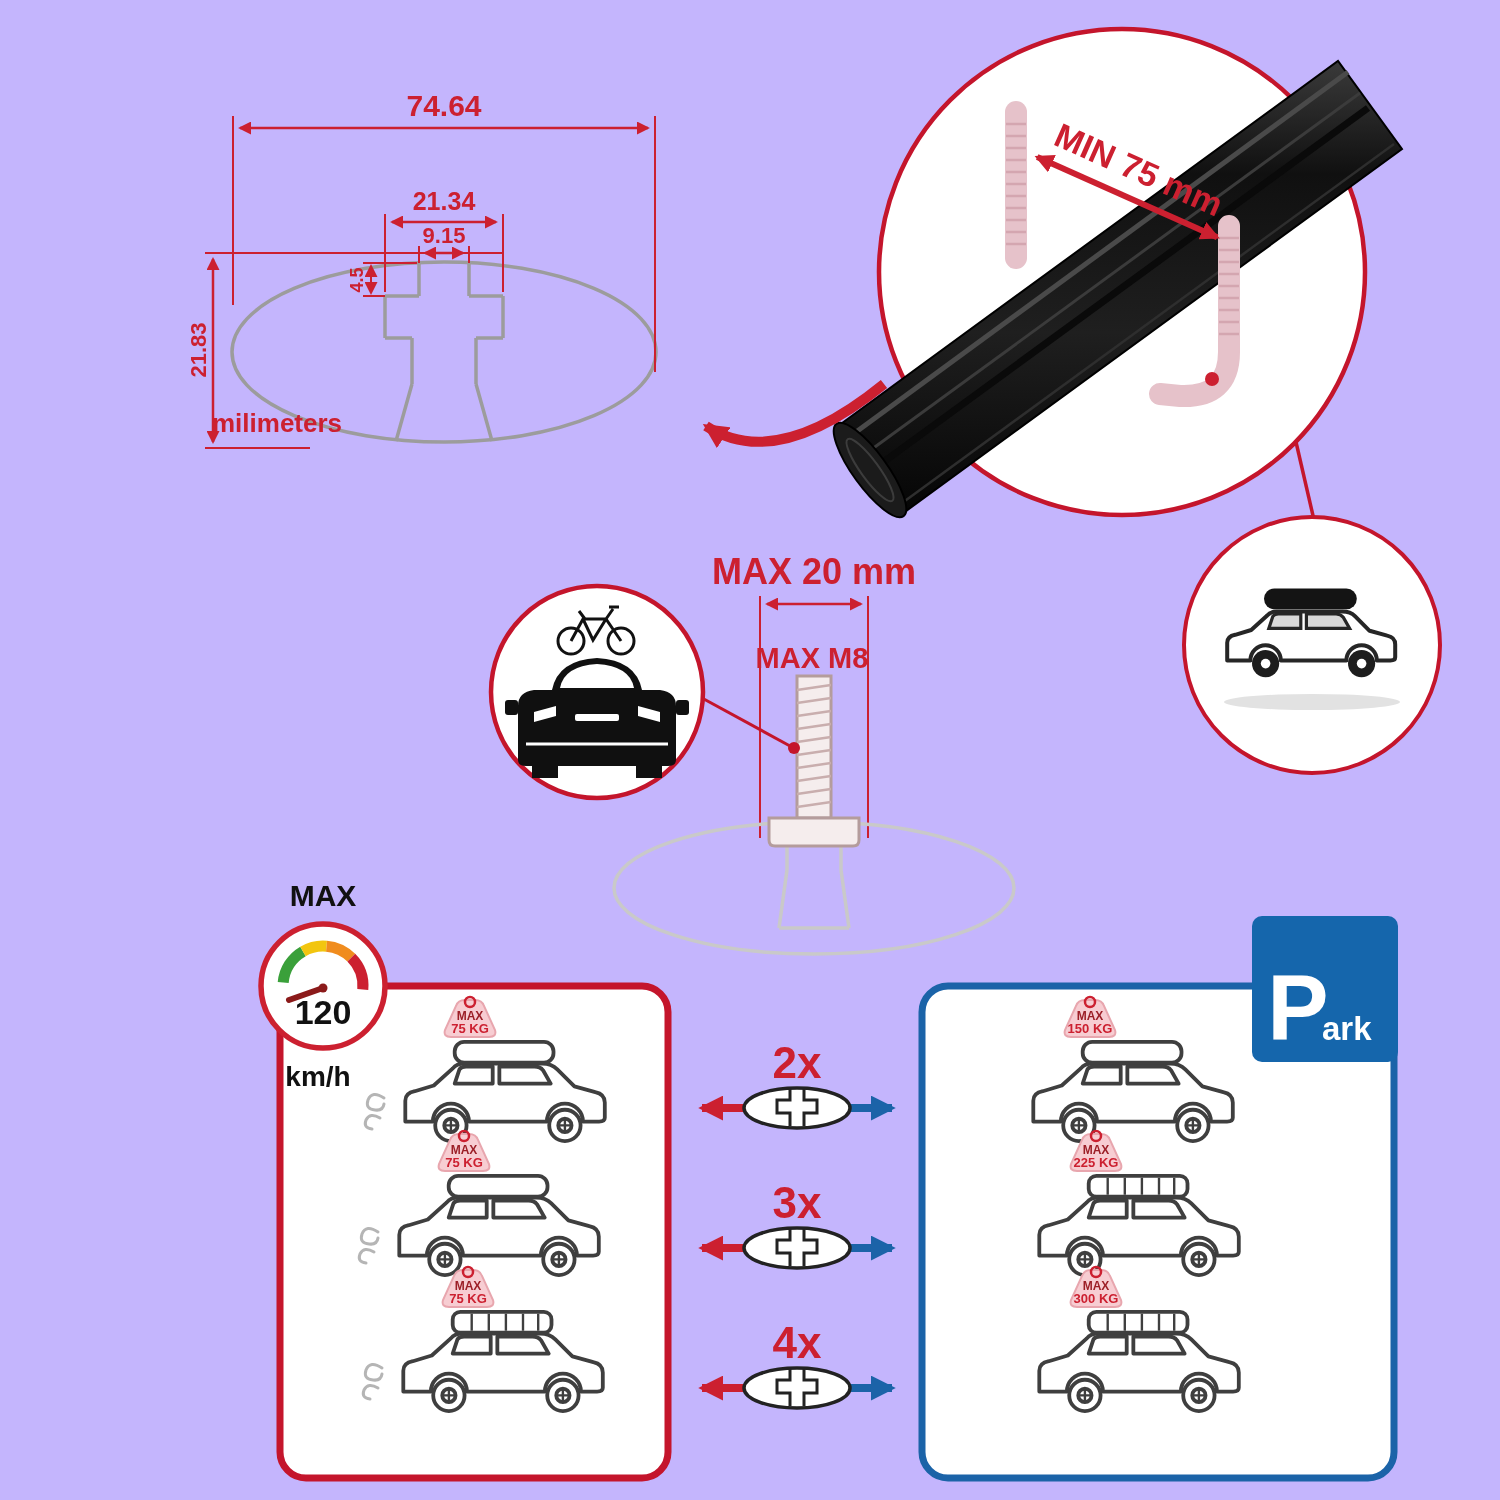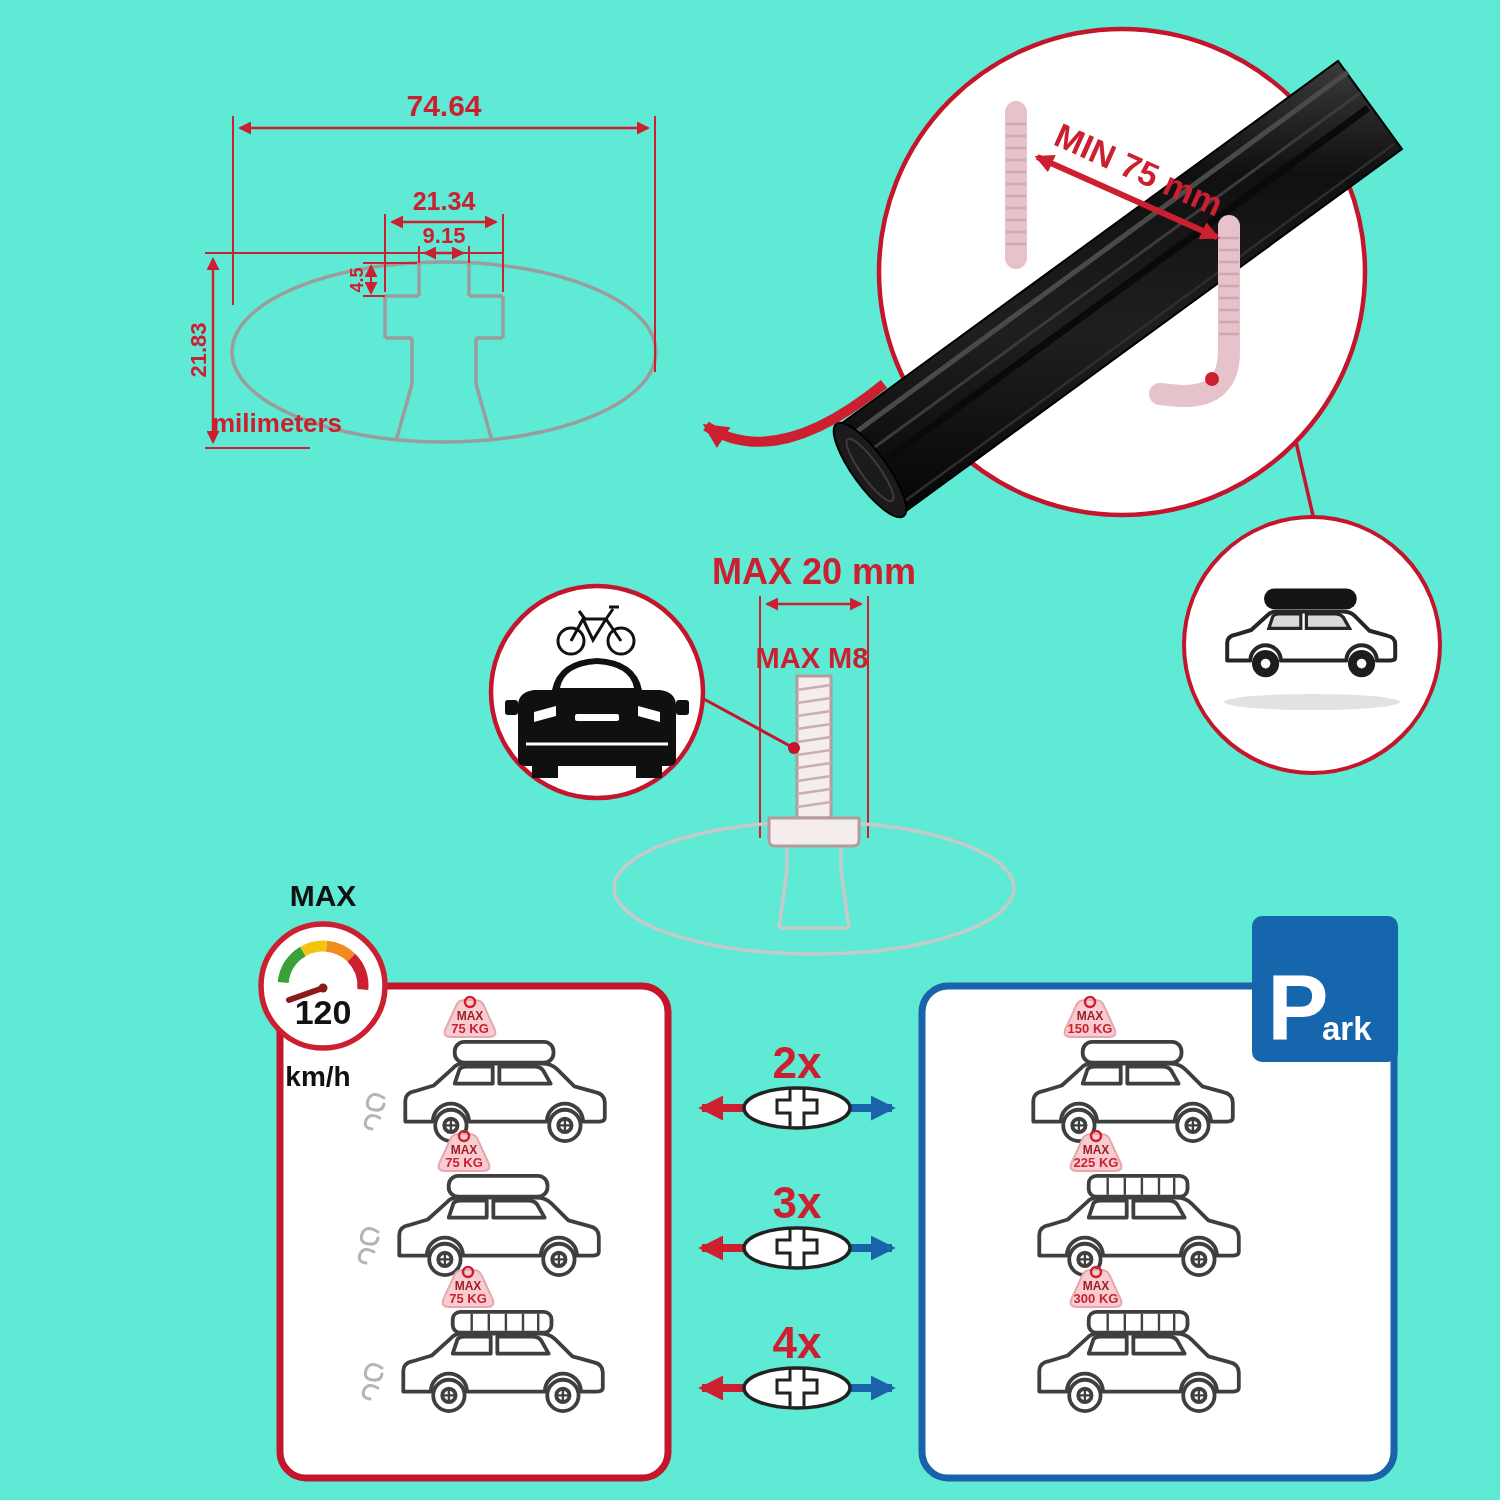--- a/index.html
+++ b/index.html
@@ -1,16 +1,16 @@
 <!DOCTYPE html>
 <html><head>
 <meta charset="utf-8">
 <style>
   html,body{margin:0;padding:0;background:#ffffff;}
-  #canvas{position:relative;width:1500px;height:1500px;background:#5eead4;overflow:hidden;}
+  #canvas{position:relative;width:1500px;height:1500px;background:#c4b5fd;overflow:hidden;}
   svg text{font-family:"Liberation Sans",sans-serif;}
   .red{fill:#cc2030;font-weight:700;}
   .blk{fill:#111;font-weight:700;}
   .wht{fill:#fff;font-weight:700;}
   .mid{text-anchor:middle;}
   .tag-top{fill:#9c1f27;font-weight:700;font-size:12px;text-anchor:middle;}
   .tag-val{fill:#cc2030;font-weight:700;font-size:13px;text-anchor:middle;}
 </style>
 </head>
 <body>

